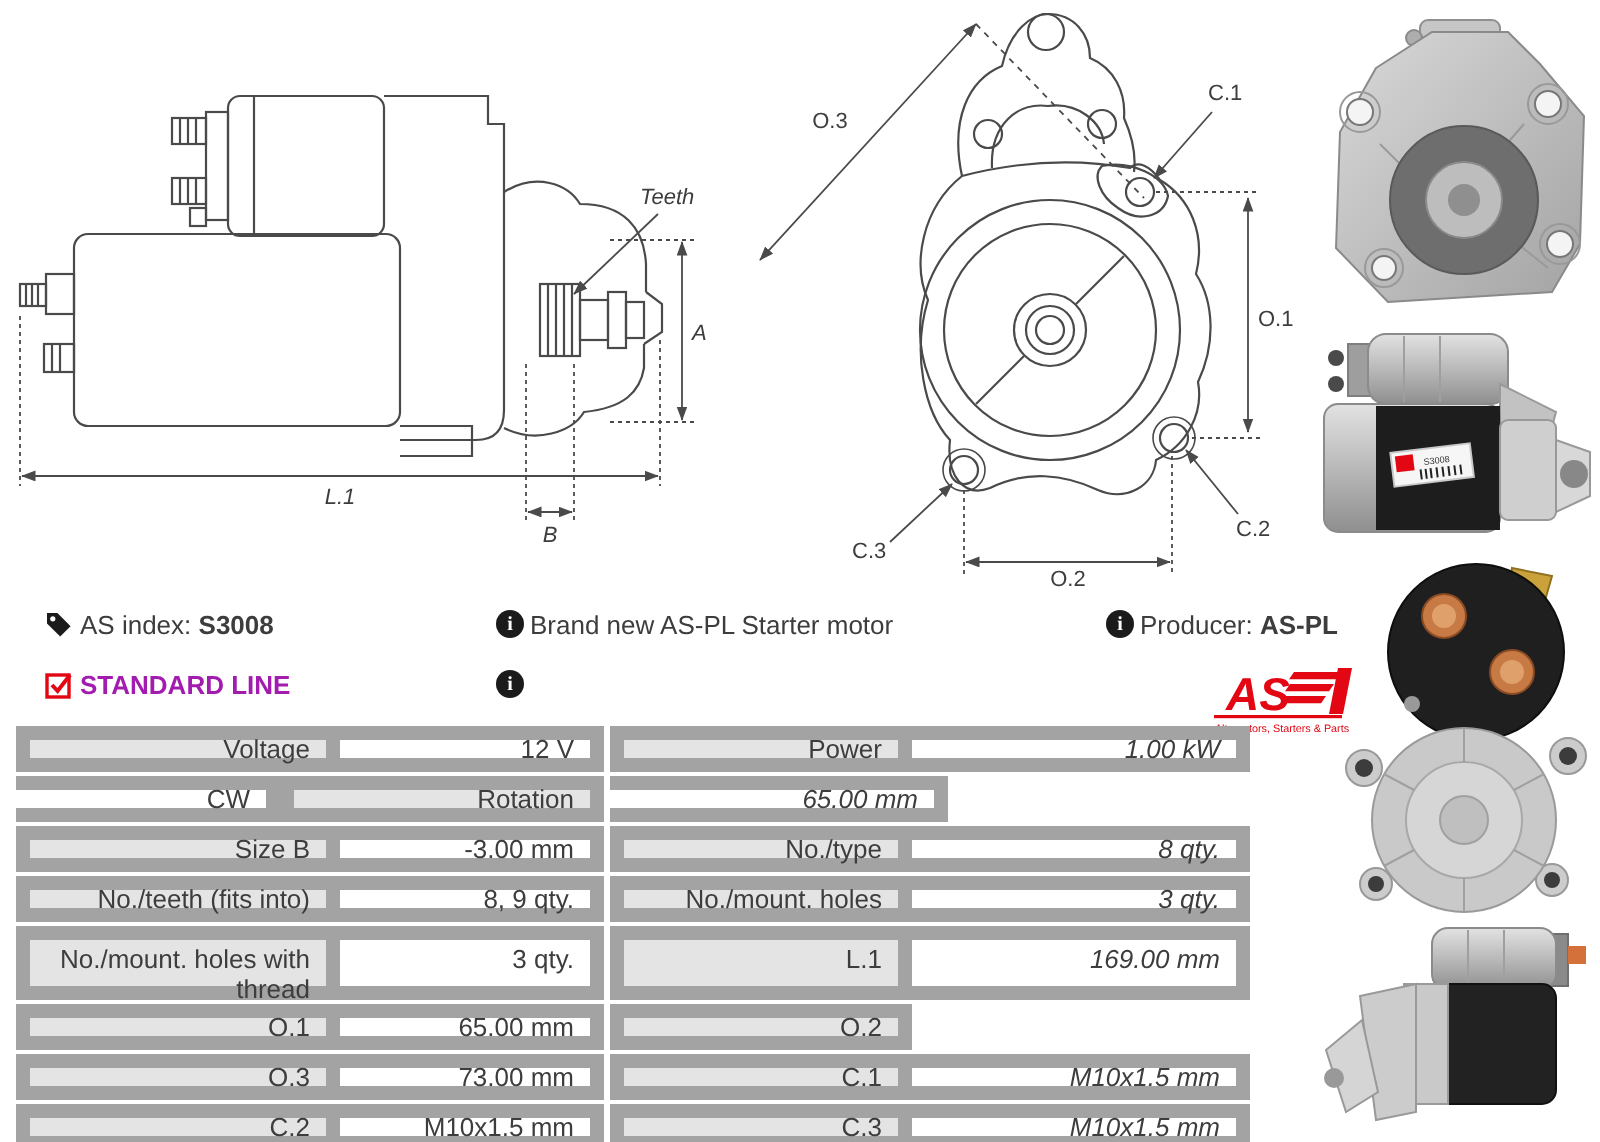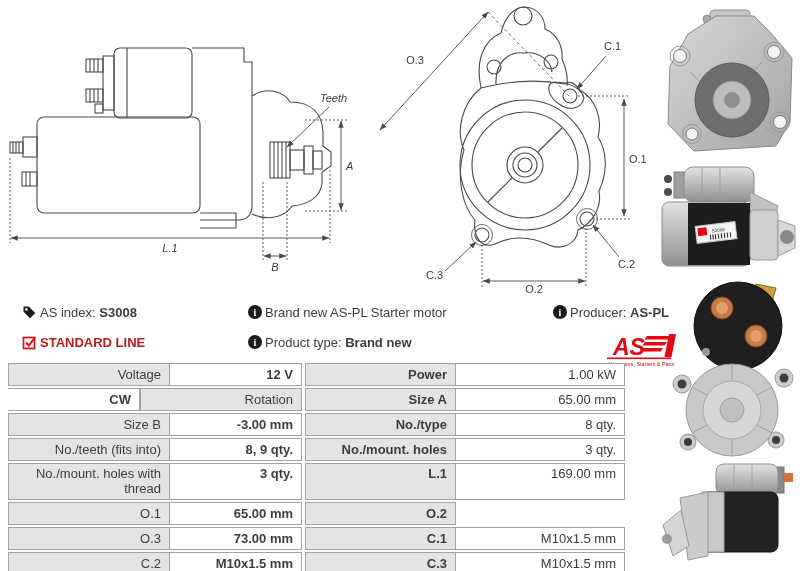--- a/index.html
+++ b/index.html
@@ -16,36 +16,36 @@
   .photos { position:absolute; left:658px; top:0; width:142px; height:571px; }
   .photo { position:absolute; left:0; width:142px; }
 
   
   .info-bar { position:absolute; left:0; top:297px; width:656px; height:64px; font-size:13px; }
   .info-item { position:absolute; display:flex; gap:3px; white-space:nowrap; }
   .info-item .txt b { font-weight:bold; }
   .ico-info { display:inline-flex; width:14px; height:14px; border-radius:50%;
               background:#1b1b1b; color:#fff; font-size:10px; font-weight:bold;
               align-items:center; justify-content:center; font-family:"Liberation Serif", serif; }
-  .std-line { color:#b91c1c; font-weight:bold; }
+  .std-line { color:#a21caf; font-weight:bold; }
   .logo { position:absolute; left:599px; top:36px; }
 
   
   .spec-table { position:absolute; left:8px; top:363px; display:flex; gap:3px; }
   .spec-col { display:flex; flex-direction:column; }
   .spec-row { display:flex; margin-bottom:2px; }
-  .cell { border:1px solid #a3a3a3; display:flex; align-items:center;
+  .cell { border:7px solid #a3a3a3; display:flex; align-items:center;
           justify-content:flex-end; padding:0 8px; font-size:13px; text-align:right; }
   .cell.label { background:#e4e4e4; }
   .cell.value { background:#ffffff; border-left:none; }
   .h22 { height:23px; }
   .h35 { height:37px;justify-content:center; }
   .h35 .cell { align-items:flex-start; padding-top:2px; line-height:15px; }
-  .colL .label { width:162px; } .colL .value { width:132px;font-weight:bold; }
-  .colR .label { width:151px;font-weight:bold; } .colR .value { width:169px; }
+  .colL .label { width:162px; } .colL .value { width:132px; }
+  .colR .label { width:151px; } .colR .value { width:169px;font-style:italic; }
 </style>
 </head>
 <body>
 
 <div class="canvas">
 
   <div class="drawing" id="side-drawing">
     <svg width="360" height="295" viewBox="0 0 360 295">
       <defs>
         <marker id="sv-ar" markerWidth="9" markerHeight="8" refX="7.5" refY="3" orient="auto-start-reverse">
@@ -320,24 +320,20 @@
       <span class="txt std-line">STANDARD LINE</span>
     </div>
 
     <div class="info-item" style="left:248px; top:8px;">
       <span class="ico-info">i</span>
       <span class="txt">Brand new AS-PL Starter motor</span>
     </div>
 
     <div class="info-item" style="left:248px; top:38px;">
       <span class="ico-info">i</span>
-      <span class="txt">
-        <span>Product type:</span>
-        <b>Brand new</b>
-      </span>
     </div>
 
     <div class="info-item" style="left:553px; top:8px;">
       <span class="ico-info">i</span>
       <span class="txt">
         <span>Producer:</span>
         <b>AS-PL</b>
       </span>
     </div>
 
@@ -388,21 +384,20 @@
         <div class="cell label">C.2</div>
         <div class="cell value">M10x1.5 mm</div>
       </div>
     </div>
     <div class="spec-col colR">
       <div class="spec-row h22">
         <div class="cell label">Power</div>
         <div class="cell value">1.00 kW</div>
       </div>
       <div class="spec-row h22">
-        <div class="cell label">Size A</div>
         <div class="cell value">65.00 mm</div>
       </div>
       <div class="spec-row h22">
         <div class="cell label">No./type</div>
         <div class="cell value">8 qty.</div>
       </div>
       <div class="spec-row h22">
         <div class="cell label">No./mount. holes</div>
         <div class="cell value">3 qty.</div>
       </div>

